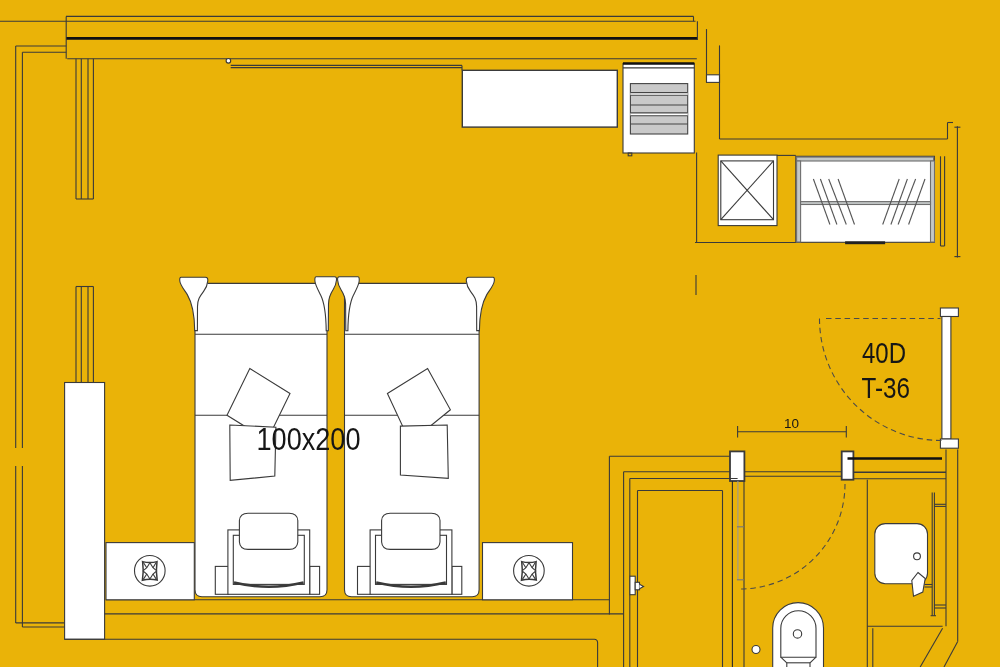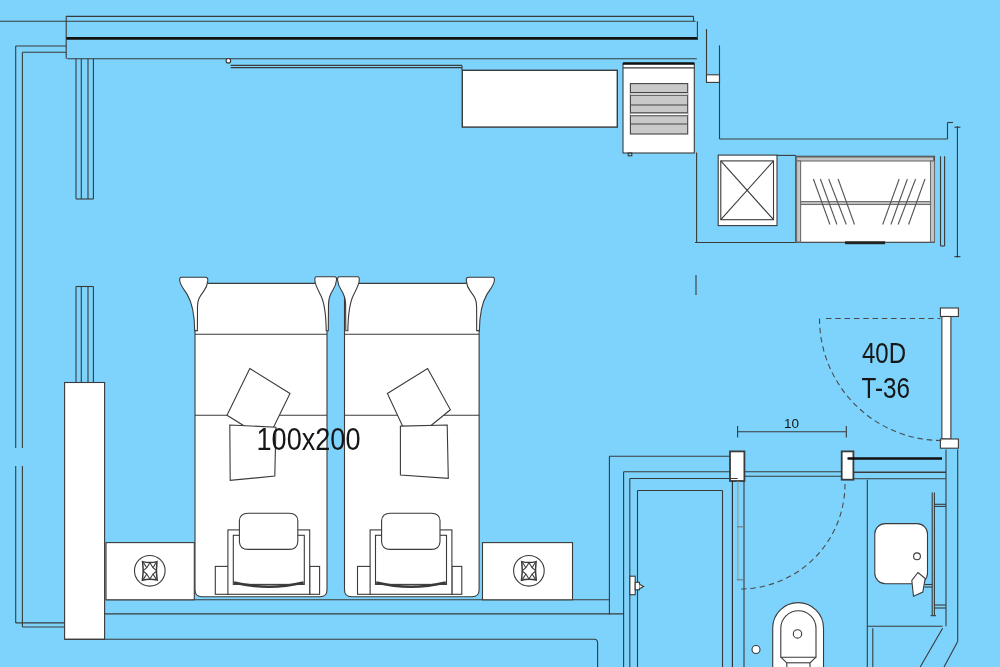--- a/index.html
+++ b/index.html
@@ -1,16 +1,16 @@
 <!DOCTYPE html>
 <html><head>
 <meta charset="utf-8">
 <style>
   html,body{margin:0;padding:0;background:#ffffff;}
-  .page{position:relative;width:1000px;height:667px;background:#7dd3fc;overflow:hidden;
+  .page{position:relative;width:1000px;height:667px;background:#eab308;overflow:hidden;
         font-family:"Liberation Sans", sans-serif;}
   svg{position:absolute;left:0;top:0;}
   text{fill:#161616;}
 </style>
 </head>
 <body>
 <div class="page">
 <svg width="1000" height="667" viewBox="0 0 1000 667" fill="none" stroke="#3a3a3a" stroke-width="1.1">
 
 <g>

